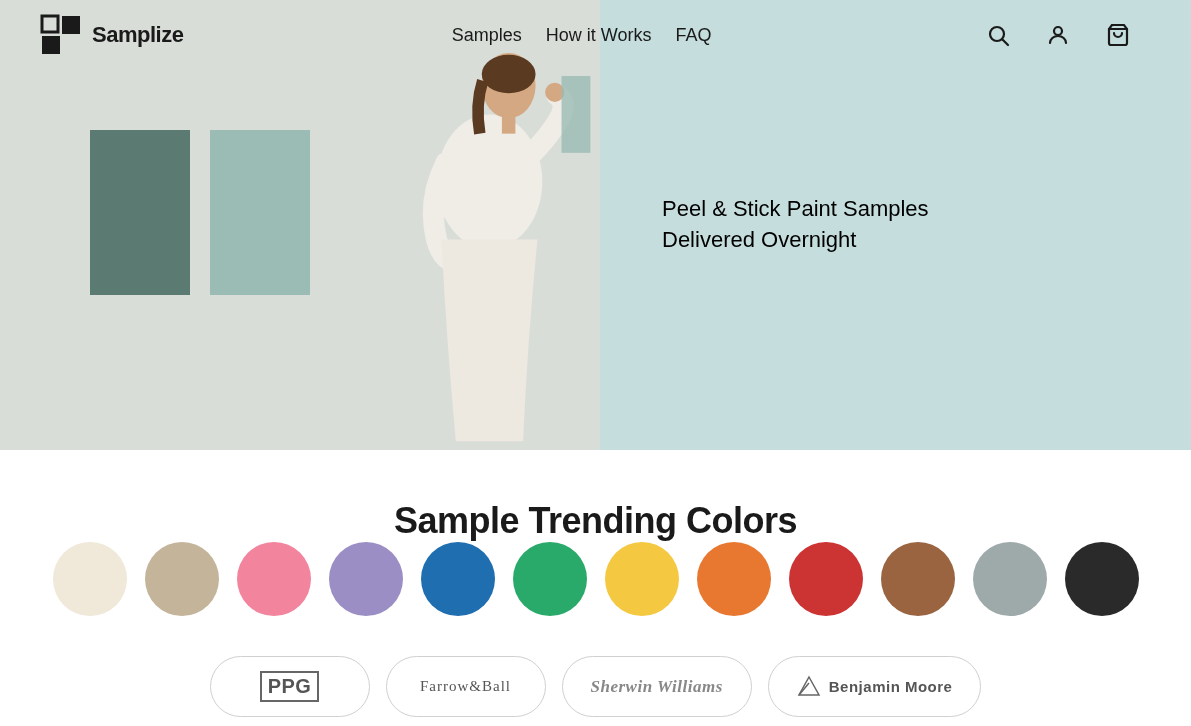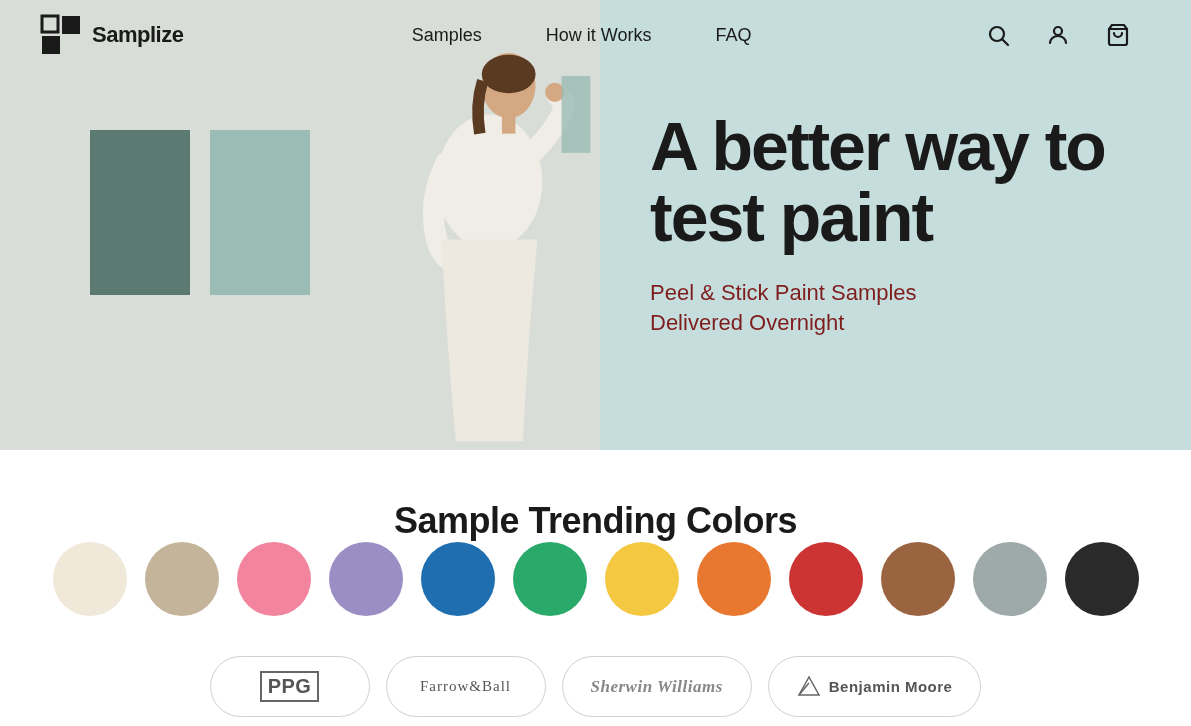--- a/index.html
+++ b/index.html
@@ -28,21 +28,21 @@
       height: 42px;
     }
     .nav-logo-text {
       font-size: 22px;
       font-weight: 700;
       color: #1a1a1a;
       letter-spacing: -0.5px;
     }
     .nav-links {
       display: flex;
-      gap: 64px;
+      gap: 24px;
       align-items: flex-end;
     }
     .nav-link {
       font-size: 18px;
       font-weight: 500;
       color: #1a1a1a;
       text-decoration: none;
       cursor: pointer;
     }
     .nav-icons {
@@ -117,22 +117,23 @@
       font-size: 68px;
       font-weight: 900;
       color: #1a1a1a;
       line-height: 1.05;
       letter-spacing: -2px;
       margin-bottom: 24px;
     }
     .hero-subtext {
       font-size: 22px;
       font-weight: 500;
-      color: #7f1d1d;
+      color: #000000;
       line-height: 1.4;
+      margin-left: 12px;
     }
 
     
     .trending-section {
       padding: 50px 40px 40px;
       text-align: center;
     }
     .trending-title {
       font-size: 36px;
       font-weight: 800;
@@ -251,21 +252,20 @@
         <ellipse cx="213" cy="87" rx="10" ry="10" fill="#d4a882"></ellipse>
 
         <rect x="220" y="70" width="30" height="80" fill="#9bbcb4" opacity="0.8"></rect>
 
         <path d="M95 240 Q100 340 110 450 L180 450 Q185 340 195 240 Z" fill="#ede8e0"></path>
       </svg>
     </div>
   </div>
 
   <div class="hero-right" style="background:#c5dedd;">
-    <h1 class="hero-headline">A better way to test paint</h1>
     <p class="hero-subtext">
       <span style="white-space:pre-line;">Peel &amp; Stick Paint Samples
 Delivered Overnight</span>
     </p>
   </div>
 </div>
 
 <div class="trending-section">
   <h2 class="trending-title">Sample Trending Colors</h2>
 

